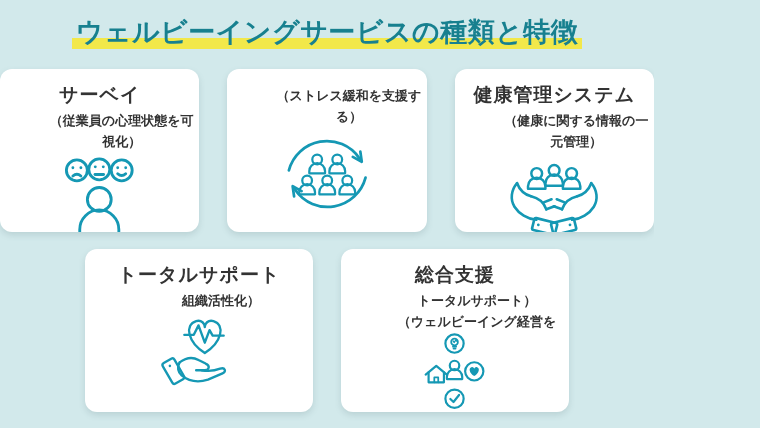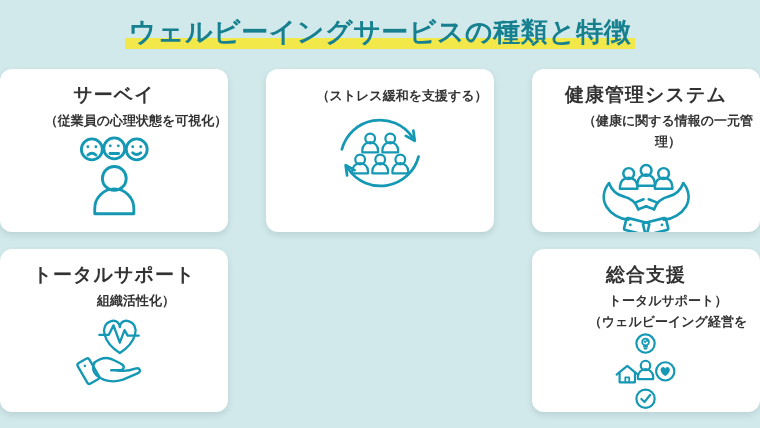--- a/index.html
+++ b/index.html
@@ -2,38 +2,38 @@
 <html style="--background: #d2e9eb; --card-background: #ffffff; --title-text: #17808f; --title-highlight: #f2e84a; --card-text: #333333; --icon-stroke: #1598b4;"><head>
 <meta charset="utf-8">
 <style>
   html,body { margin:0; padding:0; }
   body {
     background: var(--background, #d2e9eb);
     font-family: "DejaVu Sans", "Liberation Sans", sans-serif;
   }
   .canvas {
     position: relative;
-    width: 760px;
+    width: 654px;
     height: 428px;
     background: var(--background, #d2e9eb);
     overflow: hidden;
   }
   .title-wrap { text-align:center; padding-top:15px; height:42px; }
   .title-text {
     display:inline-block;
     font-size:27px;
     font-weight:bold;
     color: var(--title-text, #17808f);
     letter-spacing:0.5px;
     line-height:1.25;
     padding:0 4px;
     box-shadow: inset 0 -11px 0 var(--title-highlight, #f2e84a);
     white-space:nowrap;
   }
-  .row { display:flex; justify-content:space-between; gap:28px; }
+  .row { display:flex; justify-content:center; gap:28px; }
   .row-1 { margin-top:12px; }
   .row-2 { margin-top:17px; }
   .card {
     width:228px; height:163px;
     background: var(--card-background, #ffffff);
     border-radius:12px;
     box-shadow: 0 3px 6px rgba(90,120,125,0.20);
     text-align:center;
     padding-top:13px;
     box-sizing:border-box;

